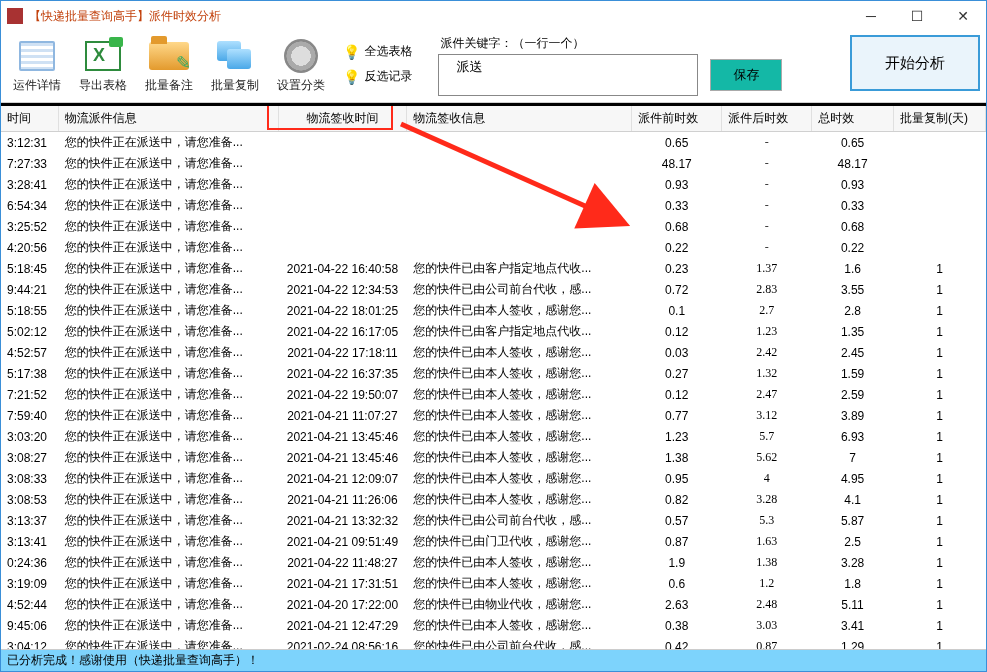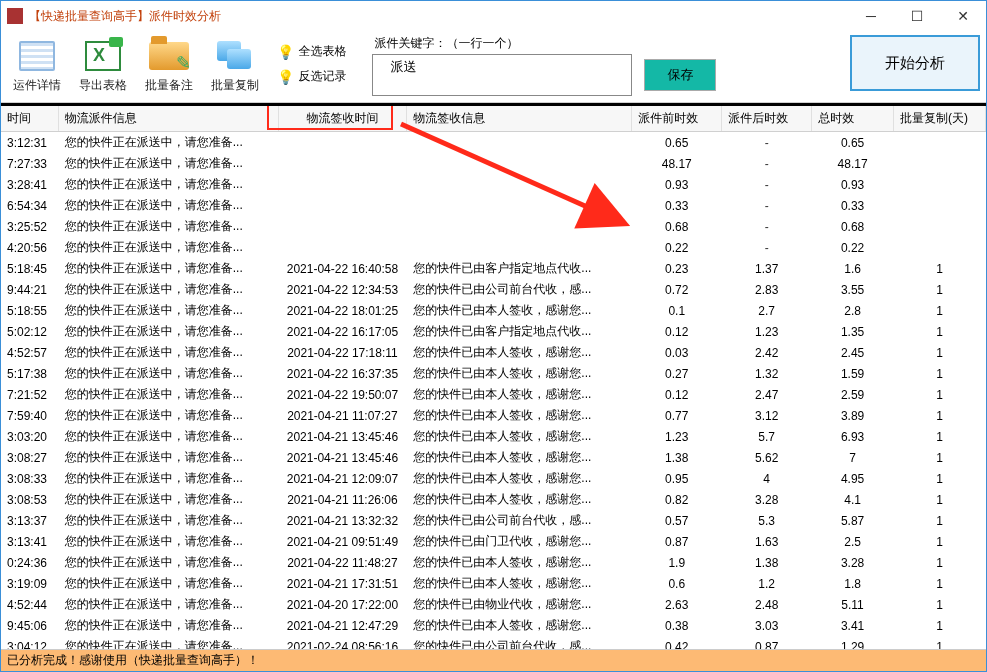--- a/index.html
+++ b/index.html
@@ -28,26 +28,26 @@
 table{ border-collapse:collapse; width:100%; font-size:12px; }
 th{ background:#f7f7f7; font-weight:400; text-align:left; padding:4px 6px; border-right:1px solid #e0e0e0; border-bottom:1px solid #d0d0d0; white-space:nowrap; position:sticky; top:0; }
 td{ padding:2px 6px; border-right:1px solid transparent; white-space:nowrap; height:18px; }
 td.num{ text-align:center; }
 td.dash{ text-align:center; color:#333; }
 .col0{ width:56px; }
 .col1{ width:215px; }
 .col2{ width:126px; text-align:center; }
 .col3{ width:220px; }
 .col4{ width:88px; }
-.col5{ width:88px; }
+.col5{ width:88px;font-family:Liberation Serif, serif; }
 .col6{ width:80px; }
 .col7{ width:90px; }
 .highlight-box{ position:absolute; border:2px solid #ff2a1a; pointer-events:none; }
 .arrow-svg{ position:absolute; pointer-events:none; }
-.statusbar{ height:22px; border-top:1px solid #ccc; display:flex; align-items:center; padding:0 6px; font-size:12px; background:#fdba74; }
+.statusbar{ height:22px; border-top:1px solid #ccc; display:flex; align-items:center; padding:0 6px; font-size:12px; background:#7dd3fc; }
 
 .ic-detail{ width:36px;height:30px;border:2px solid #8fb7e0;border-radius:2px;background:repeating-linear-gradient(#cfe1f4 0 3px,#fff 3px 6px);}
 .ic-excel{ width:36px;height:30px;border:2px solid #2e8b3d;background:#fff;position:relative;}
 .ic-excel:after{content:"X";position:absolute;left:6px;top:2px;color:#2e8b3d;font-weight:bold;font-size:18px;}
 .ic-excel:before{content:"";position:absolute;right:-4px;top:-6px;width:14px;height:10px;background:#39b54a;border-radius:2px;}
 .ic-folder{ width:40px;height:28px;background:linear-gradient(#ffd88a,#e39a2d);border-radius:3px;position:relative;}
 .ic-folder:before{content:"";position:absolute;left:2px;top:-6px;width:16px;height:8px;background:#e39a2d;border-radius:2px 2px 0 0;}
 .ic-folder.pen:after{content:"✎";position:absolute;right:-2px;bottom:-4px;font-size:18px;color:#3a6;}
 .ic-copy{ width:36px;height:30px;position:relative;}
 .ic-copy:before,.ic-copy:after{content:"";position:absolute;width:24px;height:20px;background:linear-gradient(#aee0ff,#4aa8e8);border-radius:3px;}
@@ -86,20 +86,26 @@
       <div class="ticon">
           <div class="ic-folder pen"></div>
         </div>
       <div class="tlabel">批量备注</div>
     </div>
     <div class="toolbtn">
       <div class="ticon">
           <div class="ic-copy"></div>
         </div>
       <div class="tlabel">批量复制</div>
+    </div>
+    <div class="toolbtn">
+      <div class="ticon">
+          <div class="ic-gear"></div>
+        </div>
+      <div class="tlabel">设置分类</div>
     </div>
 
     <div class="miniopts">
       <div class="row">
         <span class="bulb">💡</span>
         <span>全选表格</span>
       </div>
       <div class="row">
         <span class="bulb">💡</span>
         <span>反选记录</span>

